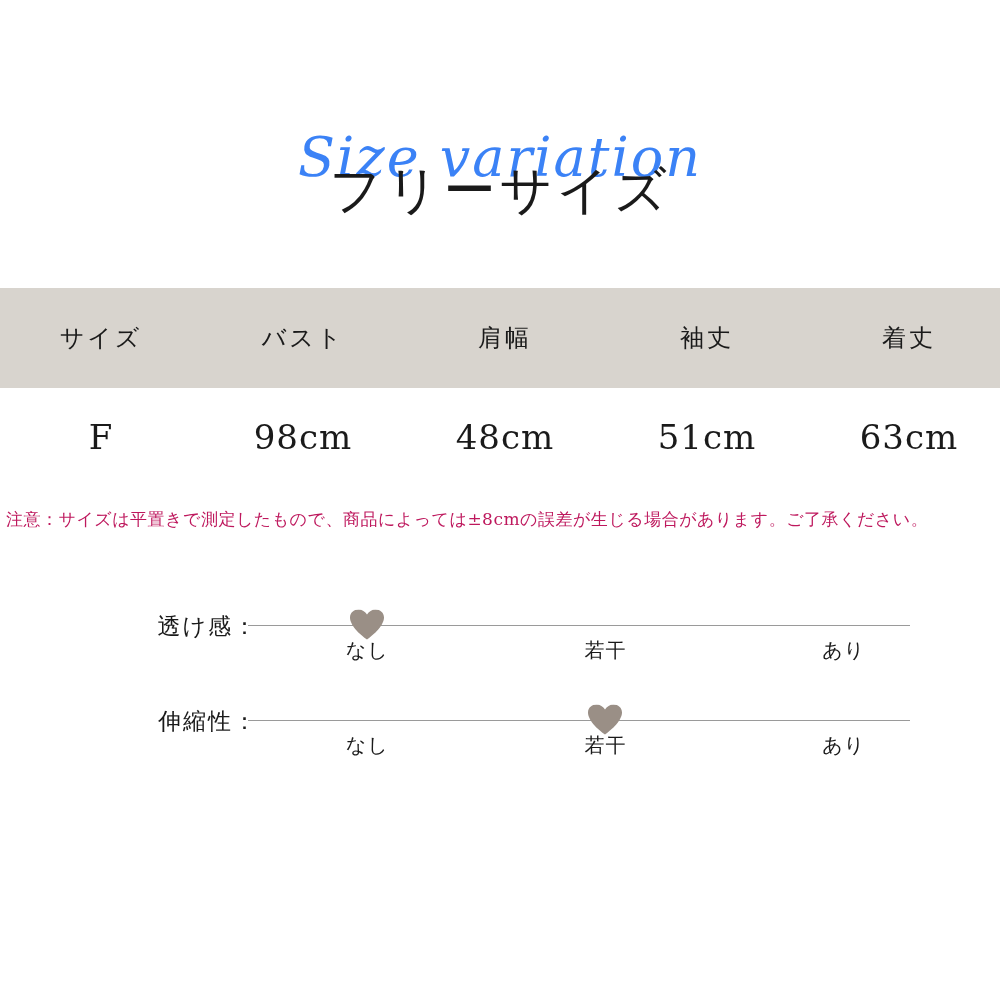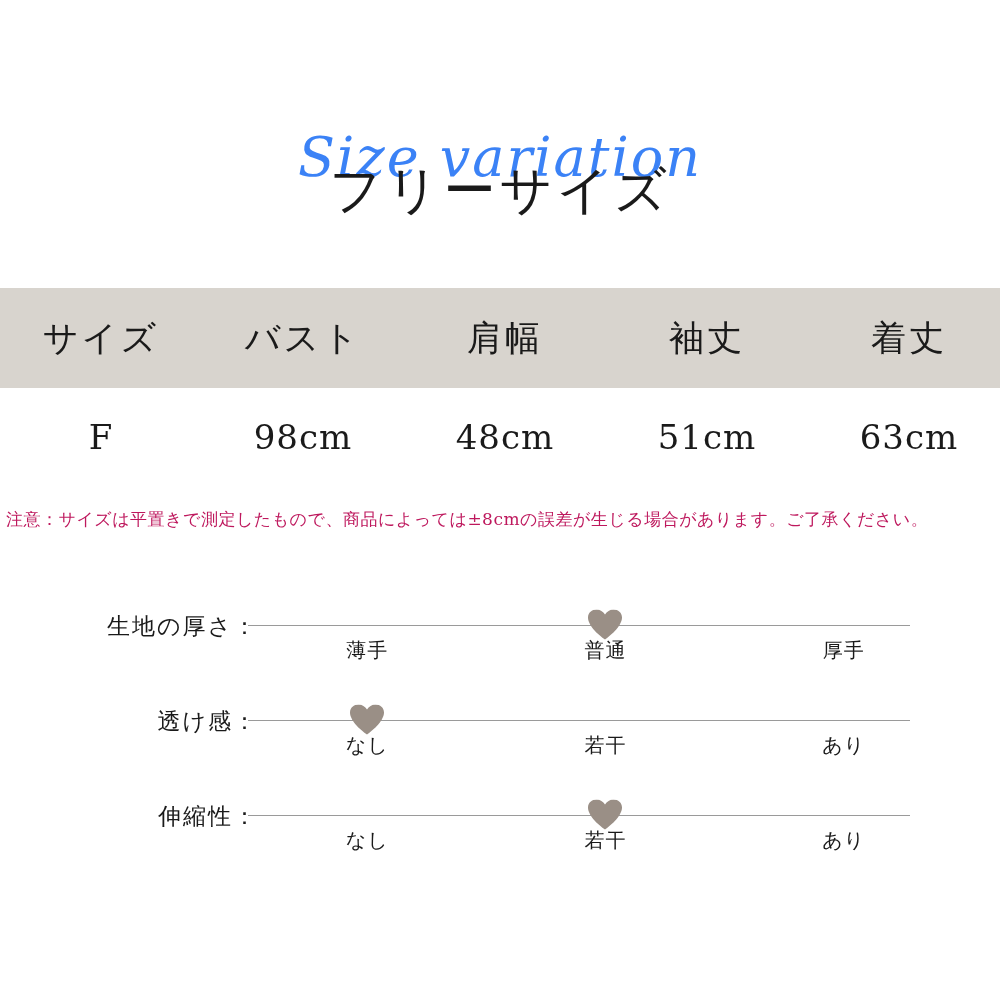--- a/index.html
+++ b/index.html
@@ -55,21 +55,21 @@
     top: 288px;
     width: 1000px;
     border-collapse: collapse;
     table-layout: fixed;
   }
   .size-table tr.head-row {
     background: #d8d4ce;
   }
   .size-table tr.head-row td {
     height: 98px;
-    font-size: 35px;
+    font-size: 24px;
     letter-spacing: 3px;
     color: #1a1a1a;
     text-align: center;
     vertical-align: middle;
     font-family: "DejaVu Serif", "Liberation Serif", serif;
   }
   .size-table tr.body-row {
     background: #ffffff;
   }
   .size-table tr.body-row td {
@@ -185,34 +185,20 @@
     <td class="col-3">51cm</td>
     <td class="col-4">63cm</td>
   </tr>
 </tbody>
   </table>
 
 <div class="note">注意：サイズは平置きで測定したもので、商品によっては±8cmの誤差が生じる場合があります。ご了承ください。</div>
 
 <div class="scales">
 
-  <div class="scale-row">
-    <div class="scale-label">生地の厚さ：</div>
-    <div class="scale-line"></div>
-    <div class="heart p1">
-      <svg viewBox="0 0 34 31" xmlns="http://www.w3.org/2000/svg">
-        <path d="M17 30 C 3 20, 0 12, 0 8 C 0 3, 4 0, 8.5 0 C 12 0, 15.2 2, 17 5 C 18.8 2, 22 0, 25.5 0 C 30 0, 34 3, 34 8 C 34 12, 31 20, 17 30 Z" fill="#9a8f86"></path>
-      </svg>
-    </div>
-    <div class="ticks">
-      <span class="tick p0">薄手</span>
-      <span class="tick p1">普通</span>
-      <span class="tick p2">厚手</span>
-    </div>
-  </div>
 
   <div class="scale-row">
     <div class="scale-label">透け感：</div>
     <div class="scale-line"></div>
     <div class="heart p0">
       <svg viewBox="0 0 34 31" xmlns="http://www.w3.org/2000/svg">
         <path d="M17 30 C 3 20, 0 12, 0 8 C 0 3, 4 0, 8.5 0 C 12 0, 15.2 2, 17 5 C 18.8 2, 22 0, 25.5 0 C 30 0, 34 3, 34 8 C 34 12, 31 20, 17 30 Z" fill="#9a8f86"></path>
       </svg>
     </div>
     <div class="ticks">

